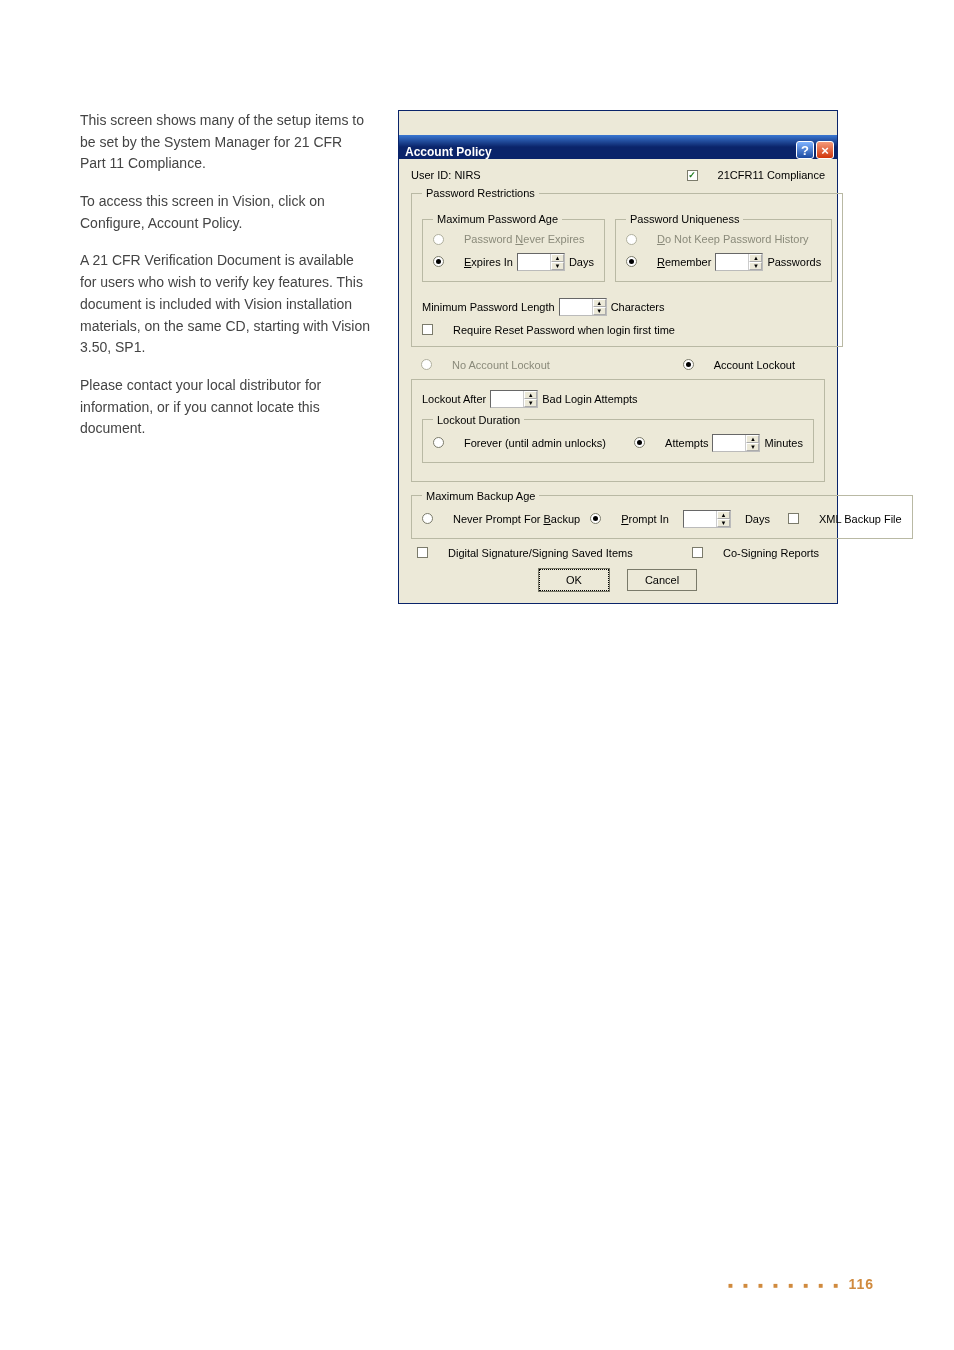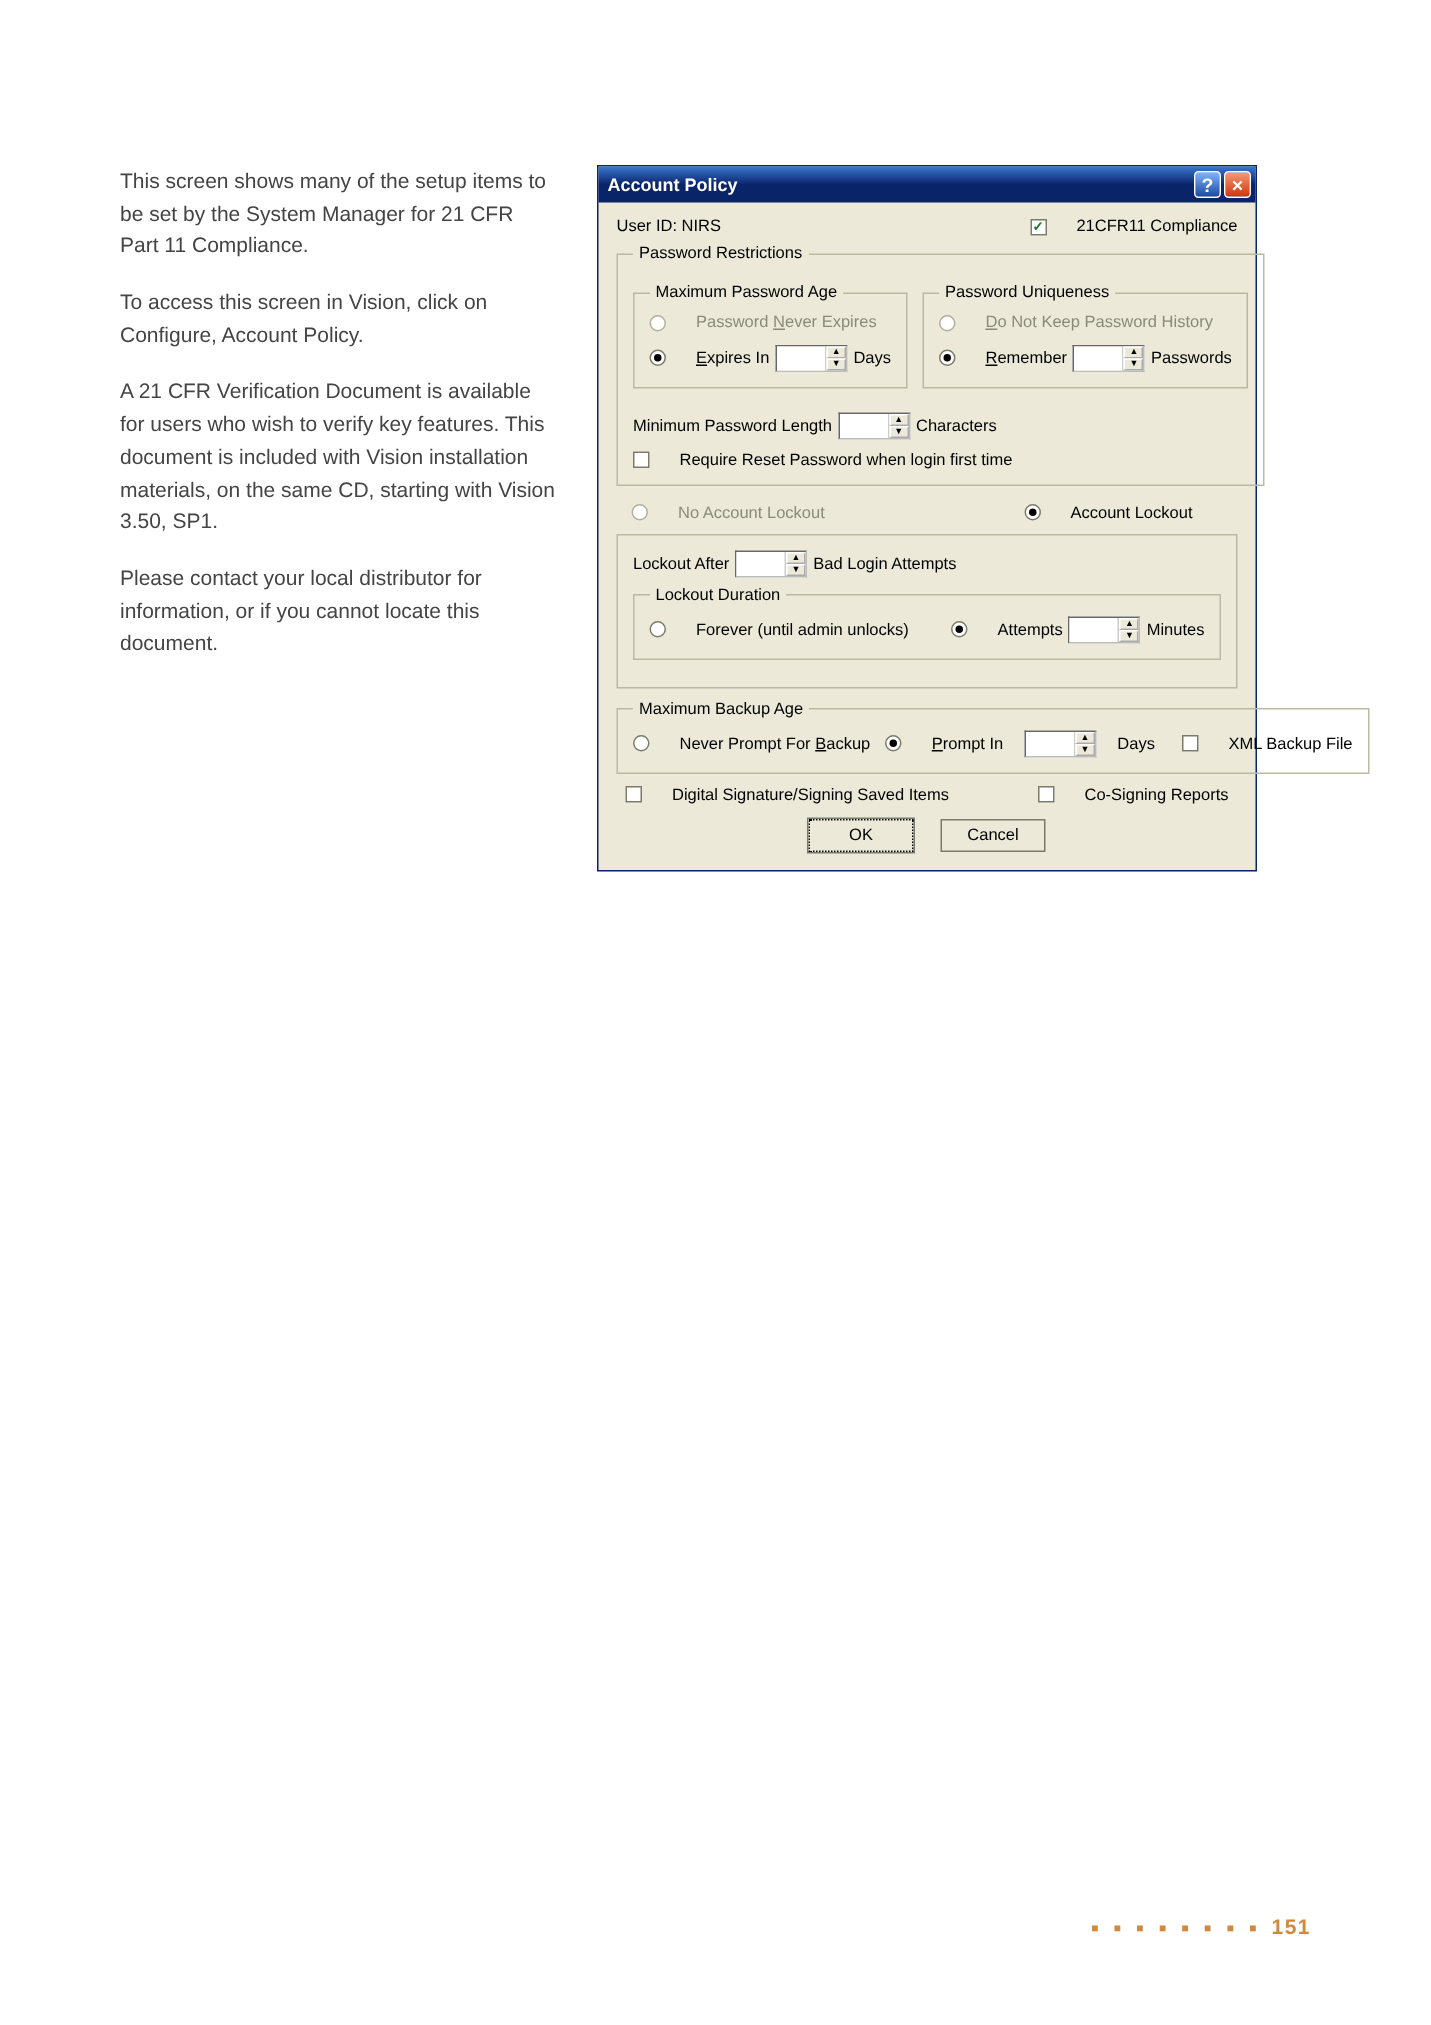--- a/index.html
+++ b/index.html
@@ -40,28 +40,29 @@
     font-family: Tahoma, "MS Sans Serif", sans-serif;
     font-size: 11px;
     color: #000;
   }
   .titlebar {
     height: 24px;
     background: linear-gradient(to right, #0a246a 0%, #3a6ea5 50%, #0a246a 100%);
     background: linear-gradient(to bottom, #3b77d1 0%, #0a246a 40%, #0a246a 100%);
     background: #0a246a;
     display: flex;
-    align-items: center;
+    align-items: flex-end;
     padding: 0 3px 0 6px;
     color: #fff;
     font-weight: bold;
     font-size: 12px;
     background: linear-gradient(to right, #0b2f70, #3a72bd 40%, #0b2f70 100%);
     background: linear-gradient(to bottom,#3c82e0 0%, #0a246a 80%);
     background: #0a246a;
+    margin-top: 24px;
   }
   .titlebar {
     background: linear-gradient(to bottom, #3a77d1, #0a246a 50%, #0a246a 100%);
   }
   .titlebar .titletext { flex: 1; }
   .tb-btn {
     width: 18px; height: 18px;
     margin-left: 2px;
     border: 1px solid #fff;
     border-radius: 3px;
@@ -380,15 +381,15 @@
           <div class="btns">
             <span class="btn default">OK</span>
             <span class="btn">Cancel</span>
           </div>
         </div>
       </div>
     </div>
   </div>
 
   <div class="footer">
-    <span class="dots">■ ■ ■ ■ ■ ■ ■ ■</span><span class="num">151</span>
+    <span class="dots">■ ■ ■ ■ ■ ■ ■ ■</span><span class="num">116</span>
   </div>
 </div>
 
 </body></html>

